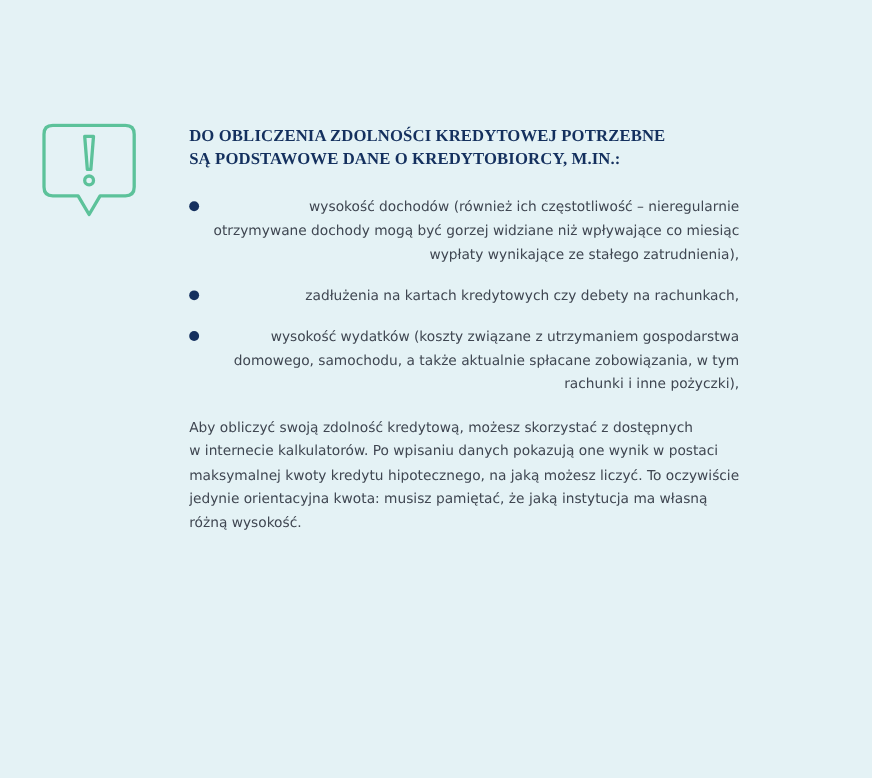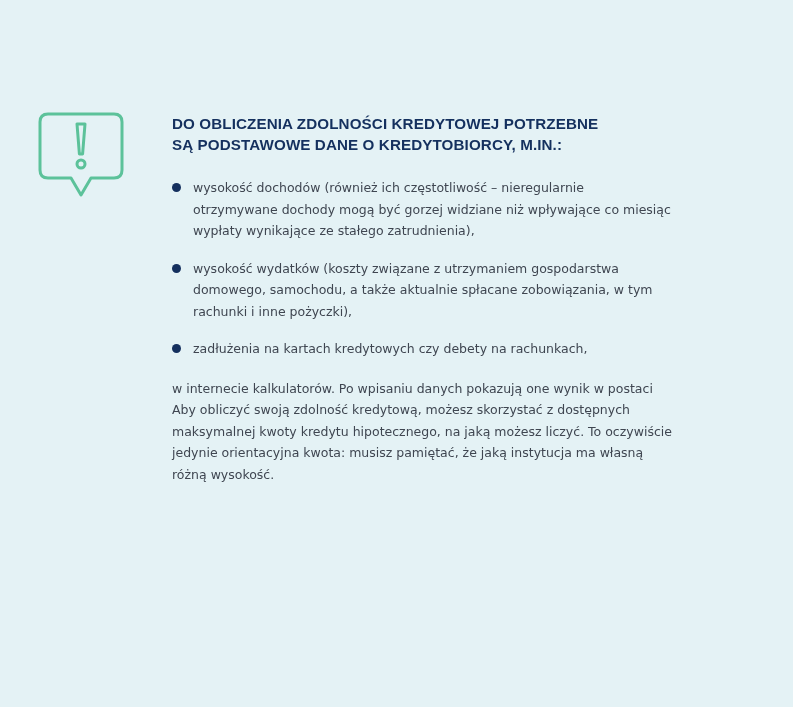--- a/index.html
+++ b/index.html
@@ -17,38 +17,39 @@
     width: 86px; height: 88px;
   }
   .content {
     position: absolute;
     left: 172px; top: 113px;
     width: 500px;
   }
   .title {
     margin: 0;
     color: #14305e;
-    font-family: Liberation Sans, sans-serif;
+    font-family: Liberation Serif, serif;
     font-weight: bold;
     font-size: 15.2px;
     line-height: 21px;
     letter-spacing: 0.1px;
   }
   .title .line { display: block; white-space: nowrap; }
   ul.bullets {
     list-style: none;
     margin: 22px 0 0 0;
     padding: 0;
   }
   ul.bullets li {
     position: relative;
     padding-left: 21px;
     font-size: 12.5px;
     line-height: 21.5px;
     margin-bottom: 16px;
+    text-align: right;
   }
   ul.bullets li .line { display: block; white-space: nowrap; }
   ul.bullets li::before {
     content: "";
     position: absolute;
     left: 0; top: 6px;
     width: 9px; height: 9px;
     border-radius: 50%;
     background: #14305e;
   }
@@ -76,29 +77,29 @@
     <span class="line">SĄ PODSTAWOWE DANE O KREDYTOBIORCY, M.IN.:</span>
   </h2>
 
   <ul class="bullets">
     <li>
       <span class="line">wysokość dochodów (również ich częstotliwość – nieregularnie</span>
       <span class="line">otrzymywane dochody mogą być gorzej widziane niż wpływające co miesiąc</span>
       <span class="line">wypłaty wynikające ze stałego zatrudnienia),</span>
     </li>
     <li>
+      <span class="line">zadłużenia na kartach kredytowych czy debety na rachunkach,</span>
+    </li>
+    <li>
       <span class="line">wysokość wydatków (koszty związane z utrzymaniem gospodarstwa</span>
       <span class="line">domowego, samochodu, a także aktualnie spłacane zobowiązania, w tym</span>
       <span class="line">rachunki i inne pożyczki),</span>
     </li>
-    <li>
-      <span class="line">zadłużenia na kartach kredytowych czy debety na rachunkach,</span>
-    </li>
   </ul>
 
   <p class="para">
+    <span class="line">Aby obliczyć swoją zdolność kredytową, możesz skorzystać z dostępnych</span>
     <span class="line">w internecie kalkulatorów. Po wpisaniu danych pokazują one wynik w postaci</span>
-    <span class="line">Aby obliczyć swoją zdolność kredytową, możesz skorzystać z dostępnych</span>
     <span class="line">maksymalnej kwoty kredytu hipotecznego, na jaką możesz liczyć. To oczywiście</span>
     <span class="line">jedynie orientacyjna kwota: musisz pamiętać, że jaką instytucja ma własną</span>
     <span class="line">różną wysokość.</span>
   </p>
 </div>
 
 </body></html>

